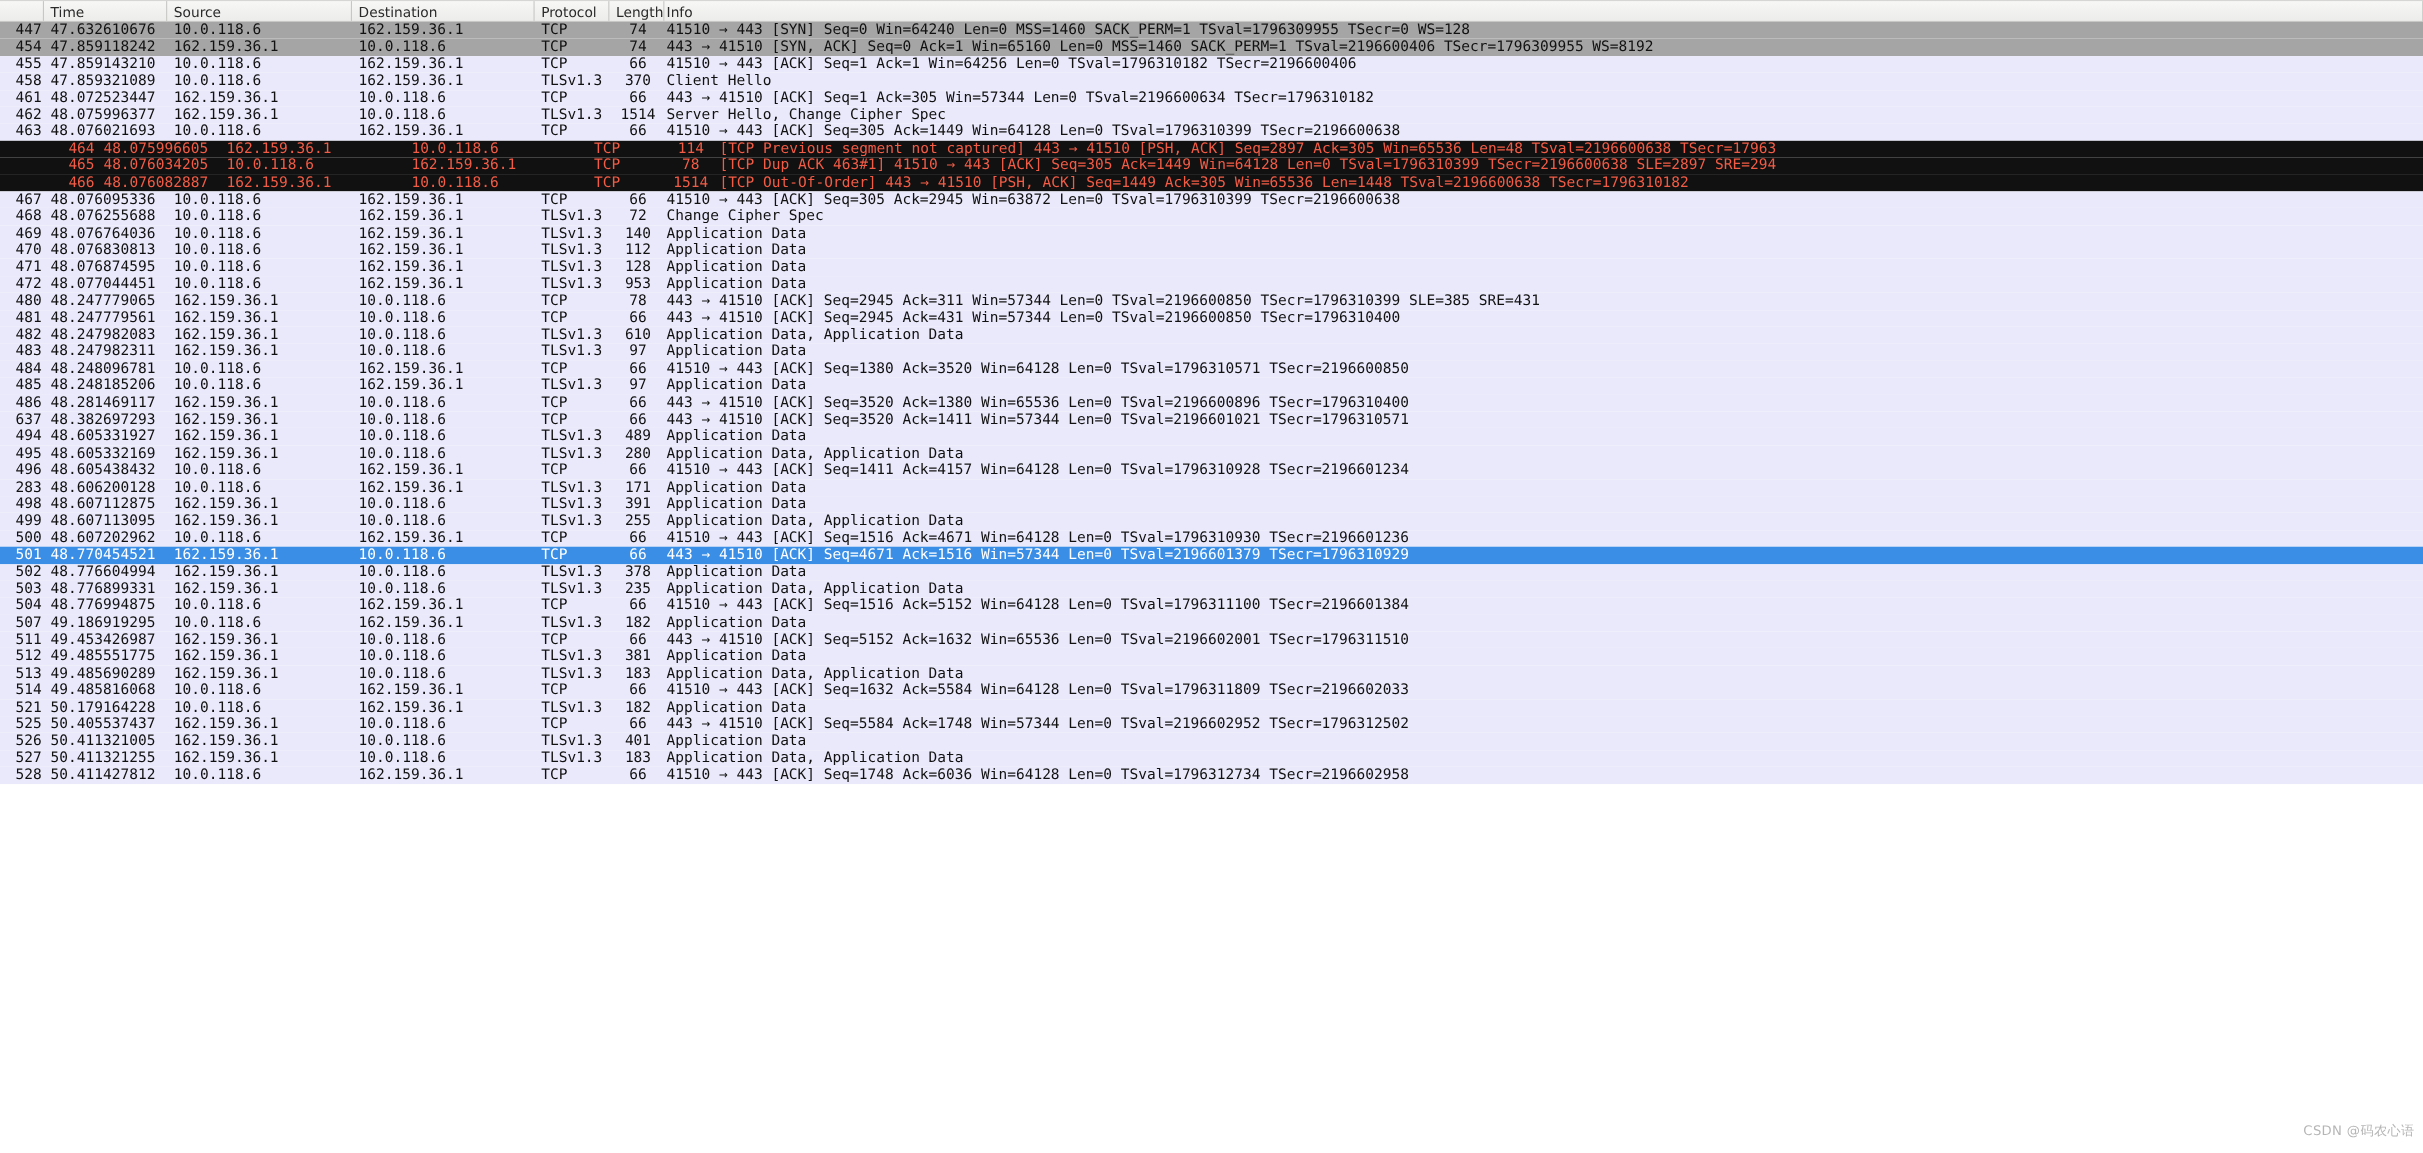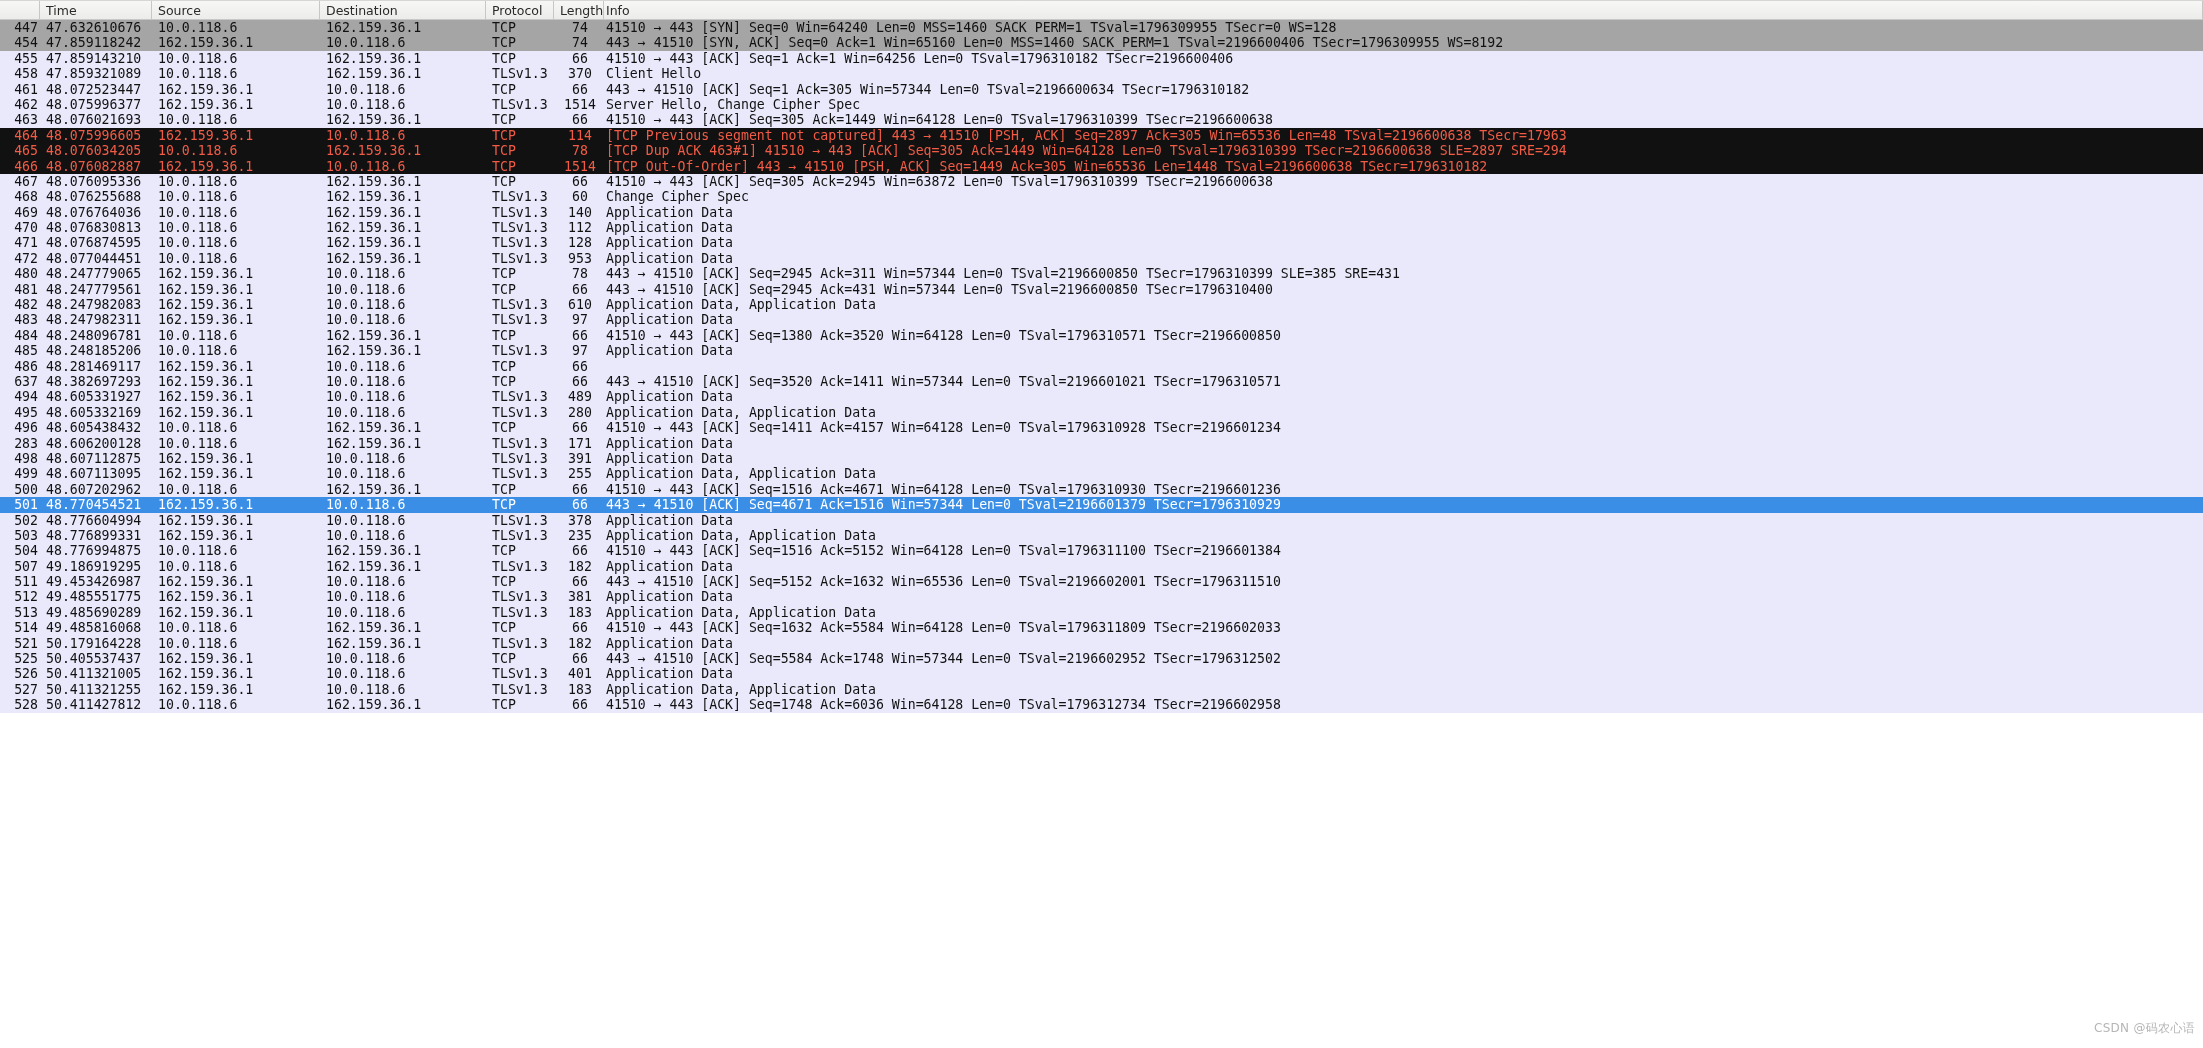--- a/index.html
+++ b/index.html
@@ -41,21 +41,21 @@
   .c-time { width: 112px; }
   .c-src  { width: 168px; }
   .c-dst  { width: 166px; }
   .c-prot { width: 68px;  }
   .c-len  { width: 50px;  text-align: center; padding-right: 4px !important; }
   .c-info { flex: 1 1 auto; padding-left: 2px !important; }
 
   
   .st-gray      { background:#a5a5a5; color:#111; }
   .st-lavender  { background:#e9e9fb; color:#111; }
-  .st-darkred   { background:#111111; color:#f25c46; }
+  .st-darkred   { background:#111111; color:#f25c46;padding-left:48px; }
   .st-selected  { background:#3a8ee6; color:#ffffff; }
 
   .watermark {
     position: fixed;
     right: 8px;
     bottom: 12px;
     font-family: "DejaVu Sans",sans-serif;
     font-size: 12px;
     color: rgba(120,120,120,.55);
     letter-spacing: .3px;
@@ -174,21 +174,21 @@
         <div class="col c-prot">TCP</div>
         <div class="col c-len">66</div>
         <div class="col c-info">41510 → 443 [ACK] Seq=305 Ack=2945 Win=63872 Len=0 TSval=1796310399 TSecr=2196600638</div>
       </div>
       <div class="row st-lavender">
         <div class="col c-no">468</div>
         <div class="col c-time">48.076255688</div>
         <div class="col c-src">10.0.118.6</div>
         <div class="col c-dst">162.159.36.1</div>
         <div class="col c-prot">TLSv1.3</div>
-        <div class="col c-len">60</div>
+        <div class="col c-len">72</div>
         <div class="col c-info">Change Cipher Spec</div>
       </div>
       <div class="row st-lavender">
         <div class="col c-no">469</div>
         <div class="col c-time">48.076764036</div>
         <div class="col c-src">10.0.118.6</div>
         <div class="col c-dst">162.159.36.1</div>
         <div class="col c-prot">TLSv1.3</div>
         <div class="col c-len">140</div>
         <div class="col c-info">Application Data</div>
@@ -274,20 +274,21 @@
         <div class="col c-len">97</div>
         <div class="col c-info">Application Data</div>
       </div>
       <div class="row st-lavender">
         <div class="col c-no">486</div>
         <div class="col c-time">48.281469117</div>
         <div class="col c-src">162.159.36.1</div>
         <div class="col c-dst">10.0.118.6</div>
         <div class="col c-prot">TCP</div>
         <div class="col c-len">66</div>
+        <div class="col c-info">443 → 41510 [ACK] Seq=3520 Ack=1380 Win=65536 Len=0 TSval=2196600896 TSecr=1796310400</div>
       </div>
       <div class="row st-lavender">
         <div class="col c-no">637</div>
         <div class="col c-time">48.382697293</div>
         <div class="col c-src">162.159.36.1</div>
         <div class="col c-dst">10.0.118.6</div>
         <div class="col c-prot">TCP</div>
         <div class="col c-len">66</div>
         <div class="col c-info">443 → 41510 [ACK] Seq=3520 Ack=1411 Win=57344 Len=0 TSval=2196601021 TSecr=1796310571</div>
       </div>

